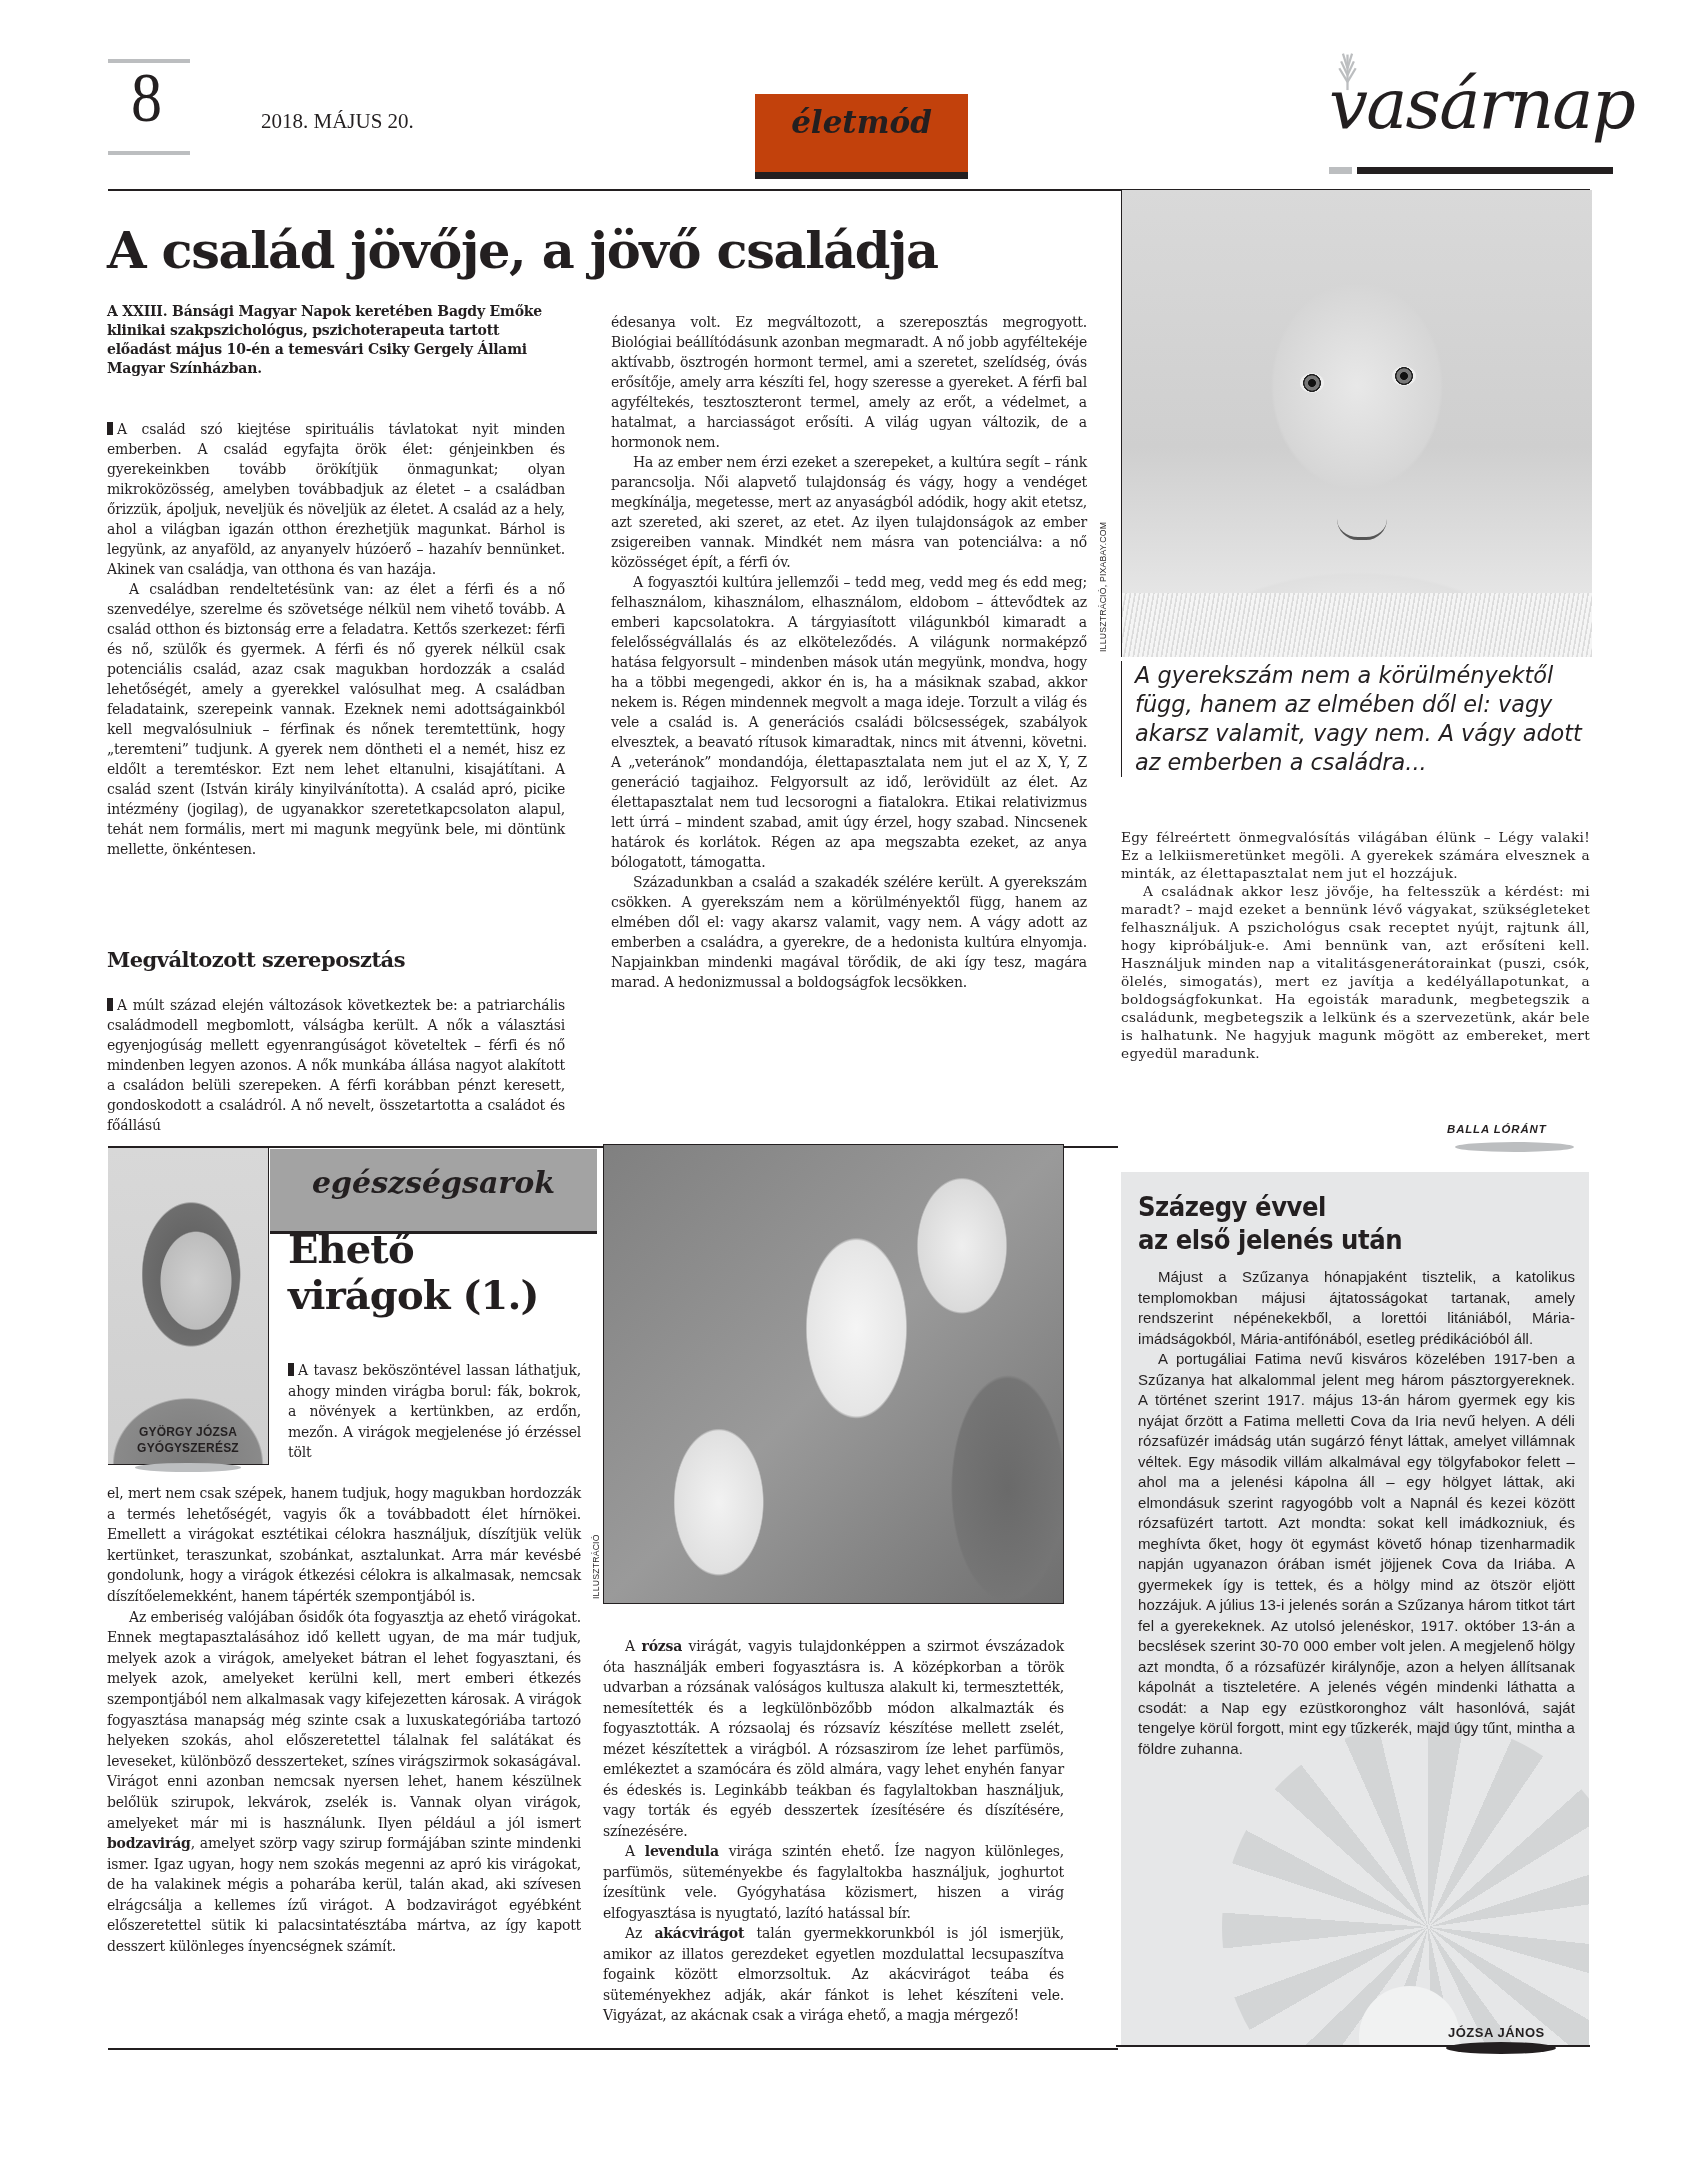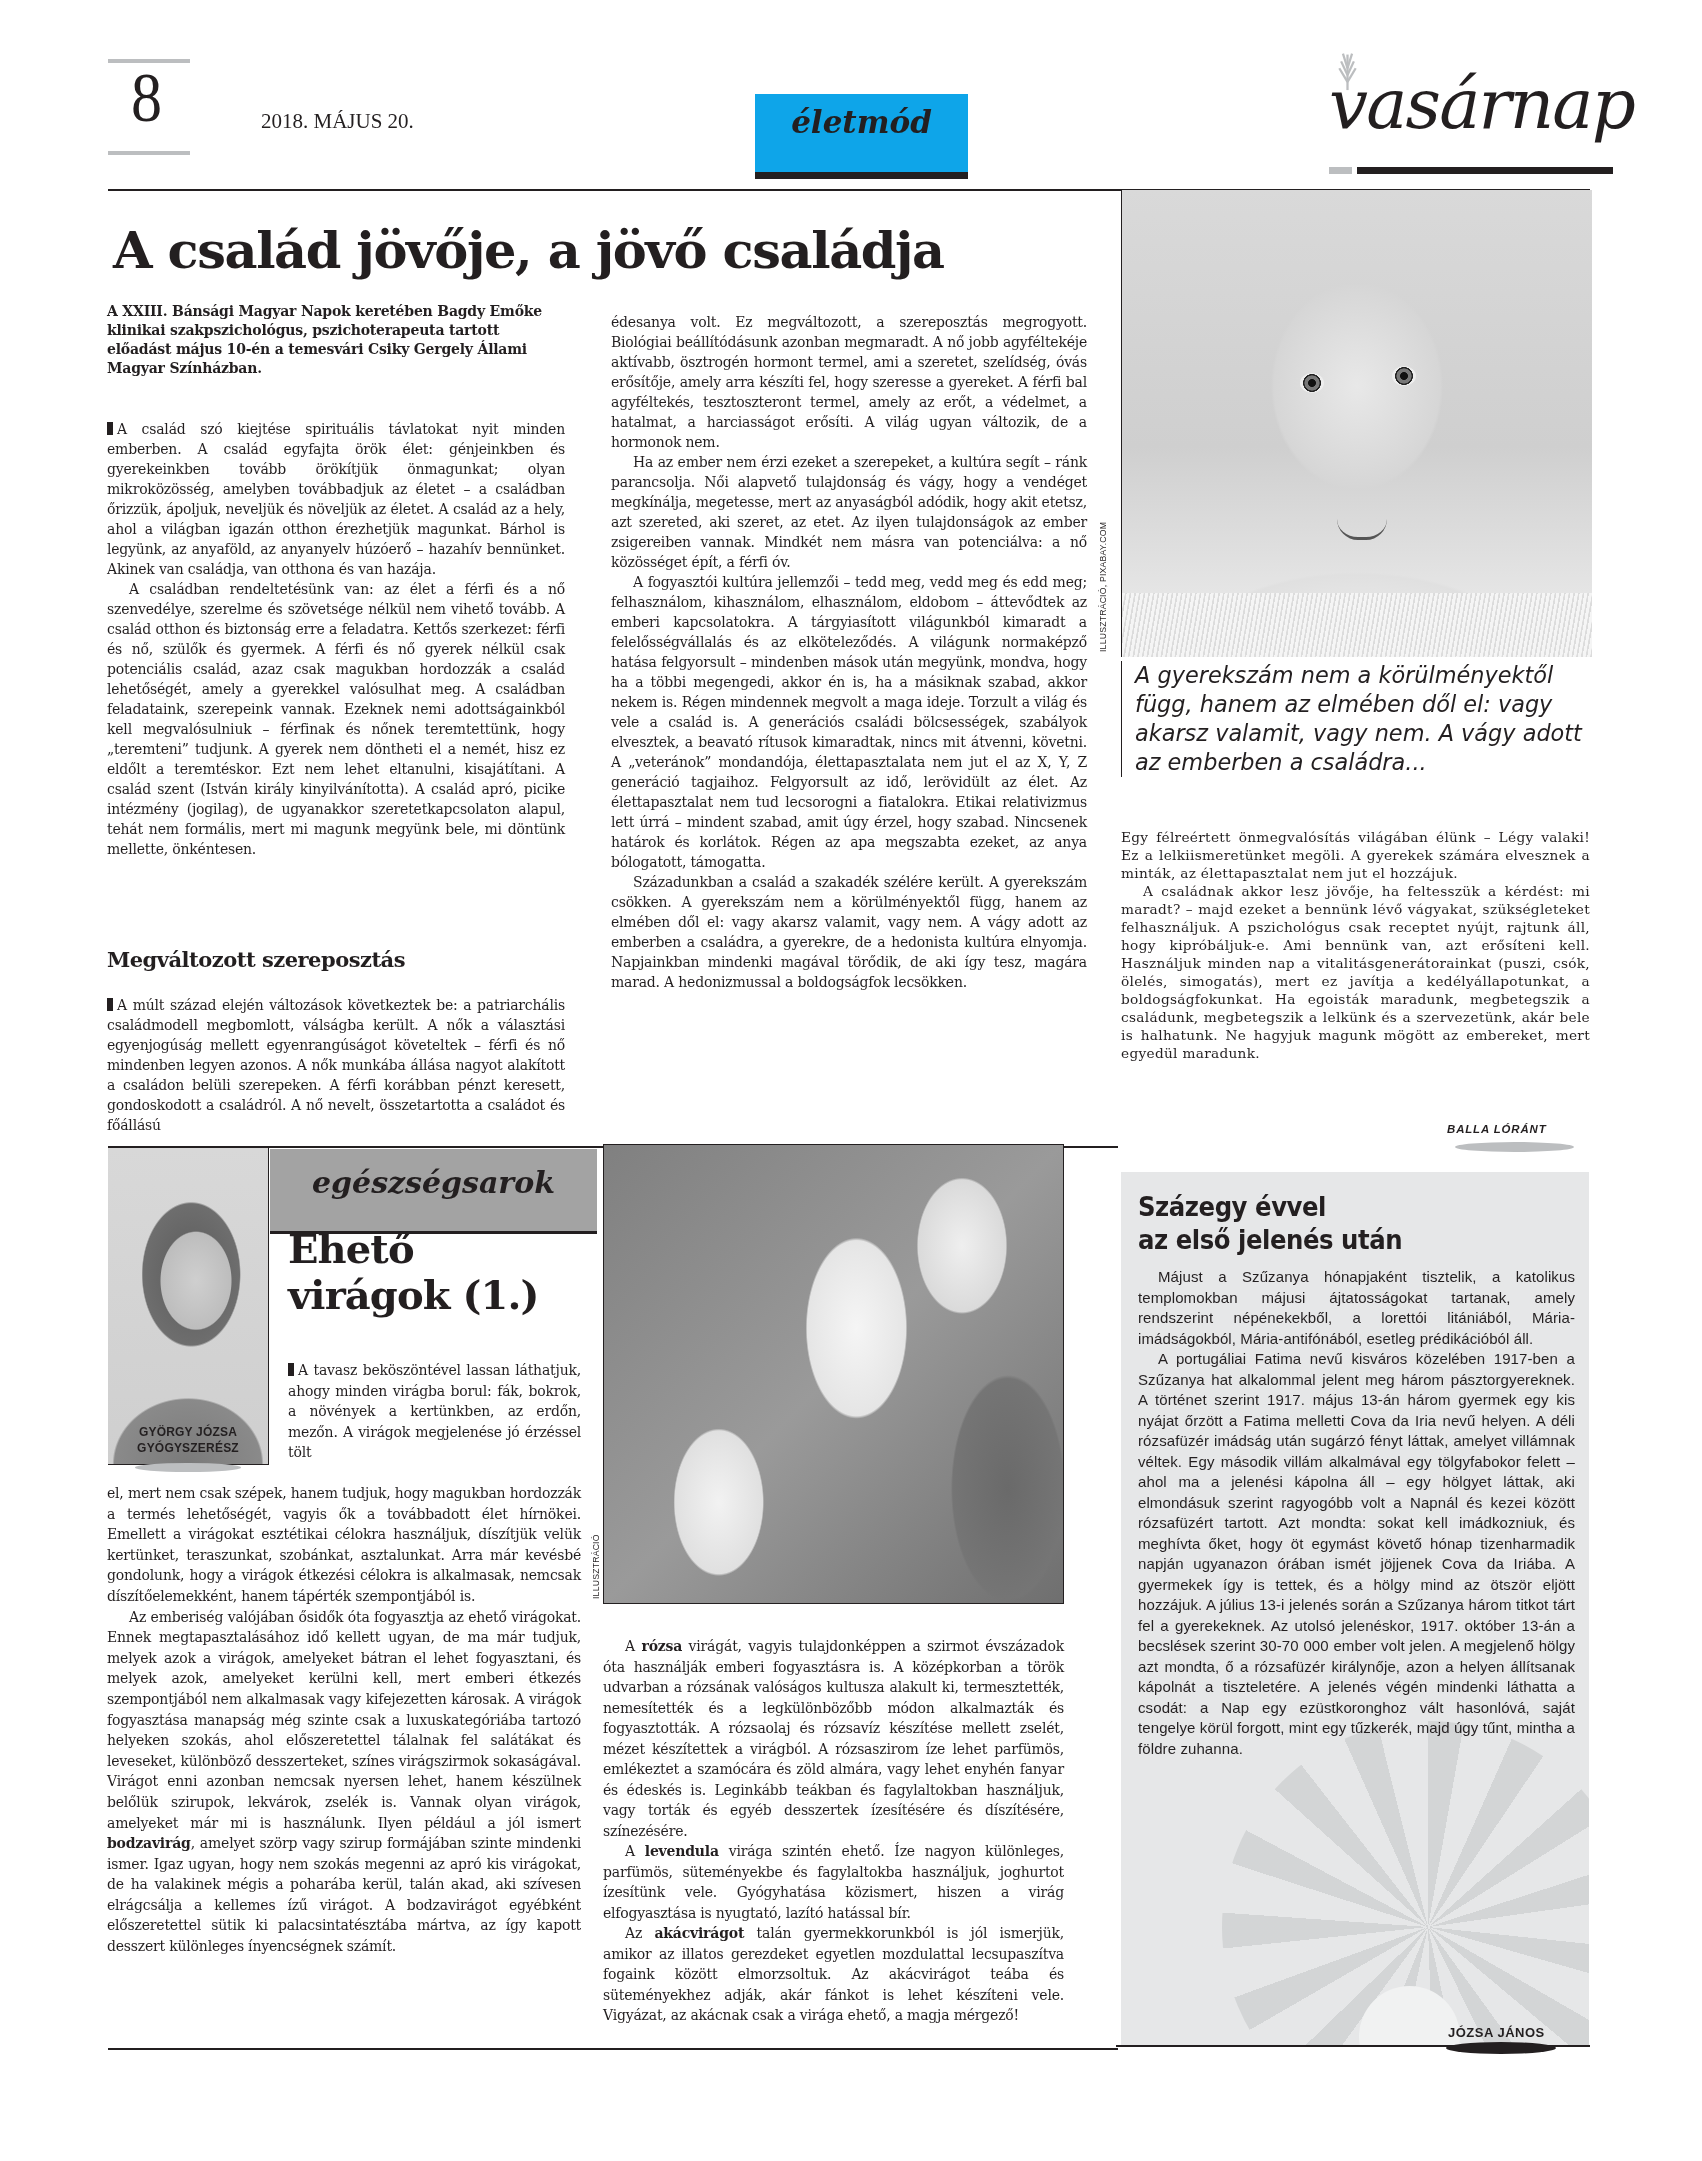--- a/index.html
+++ b/index.html
@@ -3,31 +3,31 @@
 <meta charset="utf-8">
 <style>
   html, body { margin: 0; padding: 0; background: #ffffff; }
   body { width: 1702px; height: 2161px; position: relative; overflow: hidden; color: #231f20; font-family: "DejaVu Serif", serif; }
   .abs { position: absolute; }
 
   
   .pg-tick { position: absolute; left: 108px; width: 82px; height: 3.7px; background: #bcbec0; }
   .pg-num { position: absolute; left: 131px; top: 64px; font-family: "Liberation Serif", serif; font-size: 69px; line-height: 1; font-weight: normal; color: #231f20; transform: scaleX(0.9); transform-origin: left; }
   .date { position: absolute; left: 229px; top: 109px; font-family: "Liberation Serif", serif; font-size: 21px; letter-spacing: 0px; color: #231f20; margin-left: 32px; }
-  .section-box { position: absolute; left: 755px; top: 94px; width: 213px; height: 85px; background: #0ea5e9; }
+  .section-box { position: absolute; left: 755px; top: 94px; width: 213px; height: 85px; background: #c2410c; }
   .section-box .label { position: absolute; left: 0; right: 0; top: 10px; text-align: center; font-family: "DejaVu Serif", serif; font-style: italic; font-weight: bold; font-size: 31px; color: #231f20; }
   .section-box .bar { position: absolute; left: 0; right: 0; bottom: 0; height: 7.3px; background: #231f20; }
   .logo { position: absolute; left: 1329px; top: 50px; width: 284px; height: 124px; }
   .logo .word { position: absolute; left: 0; top: 13.7px; font-family: "DejaVu Serif", serif; font-style: italic; font-size: 69px; color: #231f20; letter-spacing: -1.8px; }
   .logo .rule-grey { position: absolute; left: 0; top: 117px; width: 23px; height: 7.3px; background: #bcbec0; }
   .logo .rule-black { position: absolute; left: 27.5px; top: 117px; width: 256px; height: 7.3px; background: #231f20; }
   .header-rule { position: absolute; left: 108px; top: 189px; width: 1482px; height: 2.3px; background: #231f20; }
 
   
-  .headline { position: absolute; left: 113px; top: 220px; font-family: "DejaVu Serif", serif; font-weight: bold; font-size: 51px; letter-spacing: -1.4px; color: #231f20; white-space: nowrap; }
+  .headline { position: absolute; left: 107px; top: 220px; font-family: "DejaVu Serif", serif; font-weight: bold; font-size: 51px; letter-spacing: -1.4px; color: #231f20; white-space: nowrap; }
   .lead { position: absolute; left: 107px; top: 302px; width: 458px; font-family: "DejaVu Serif", serif; font-weight: bold; font-size: 14px; line-height: 19px; letter-spacing: -0.2px; }
   .col { position: absolute; font-family: "DejaVu Serif", serif; font-size: 14px; line-height: 20px; text-align: justify; letter-spacing: -0.2px; margin-top: 16px; }
   .col p { margin: 0; text-indent: 22px; }
   .col p.first { text-indent: 0; }
   .dropbar { display: inline-block; width: 6.4px; height: 13.7px; background: #231f20; margin-right: 3.7px; vertical-align: -1.4px; }
   .subhead { position: absolute; left: 107px; top: 947px; font-family: "DejaVu Serif", serif; font-weight: bold; font-size: 21px; letter-spacing: -0.5px; }
 
   
   .photo-baby { position: absolute; left: 1121px; top: 190px; width: 470px; height: 467px; overflow: hidden; border-left: 1.8px solid #231f20;
     background: radial-gradient(ellipse 151px 183px at 50% 42%, #e8e8e8 0%, #d6d6d6 55%, transparent 57%),

